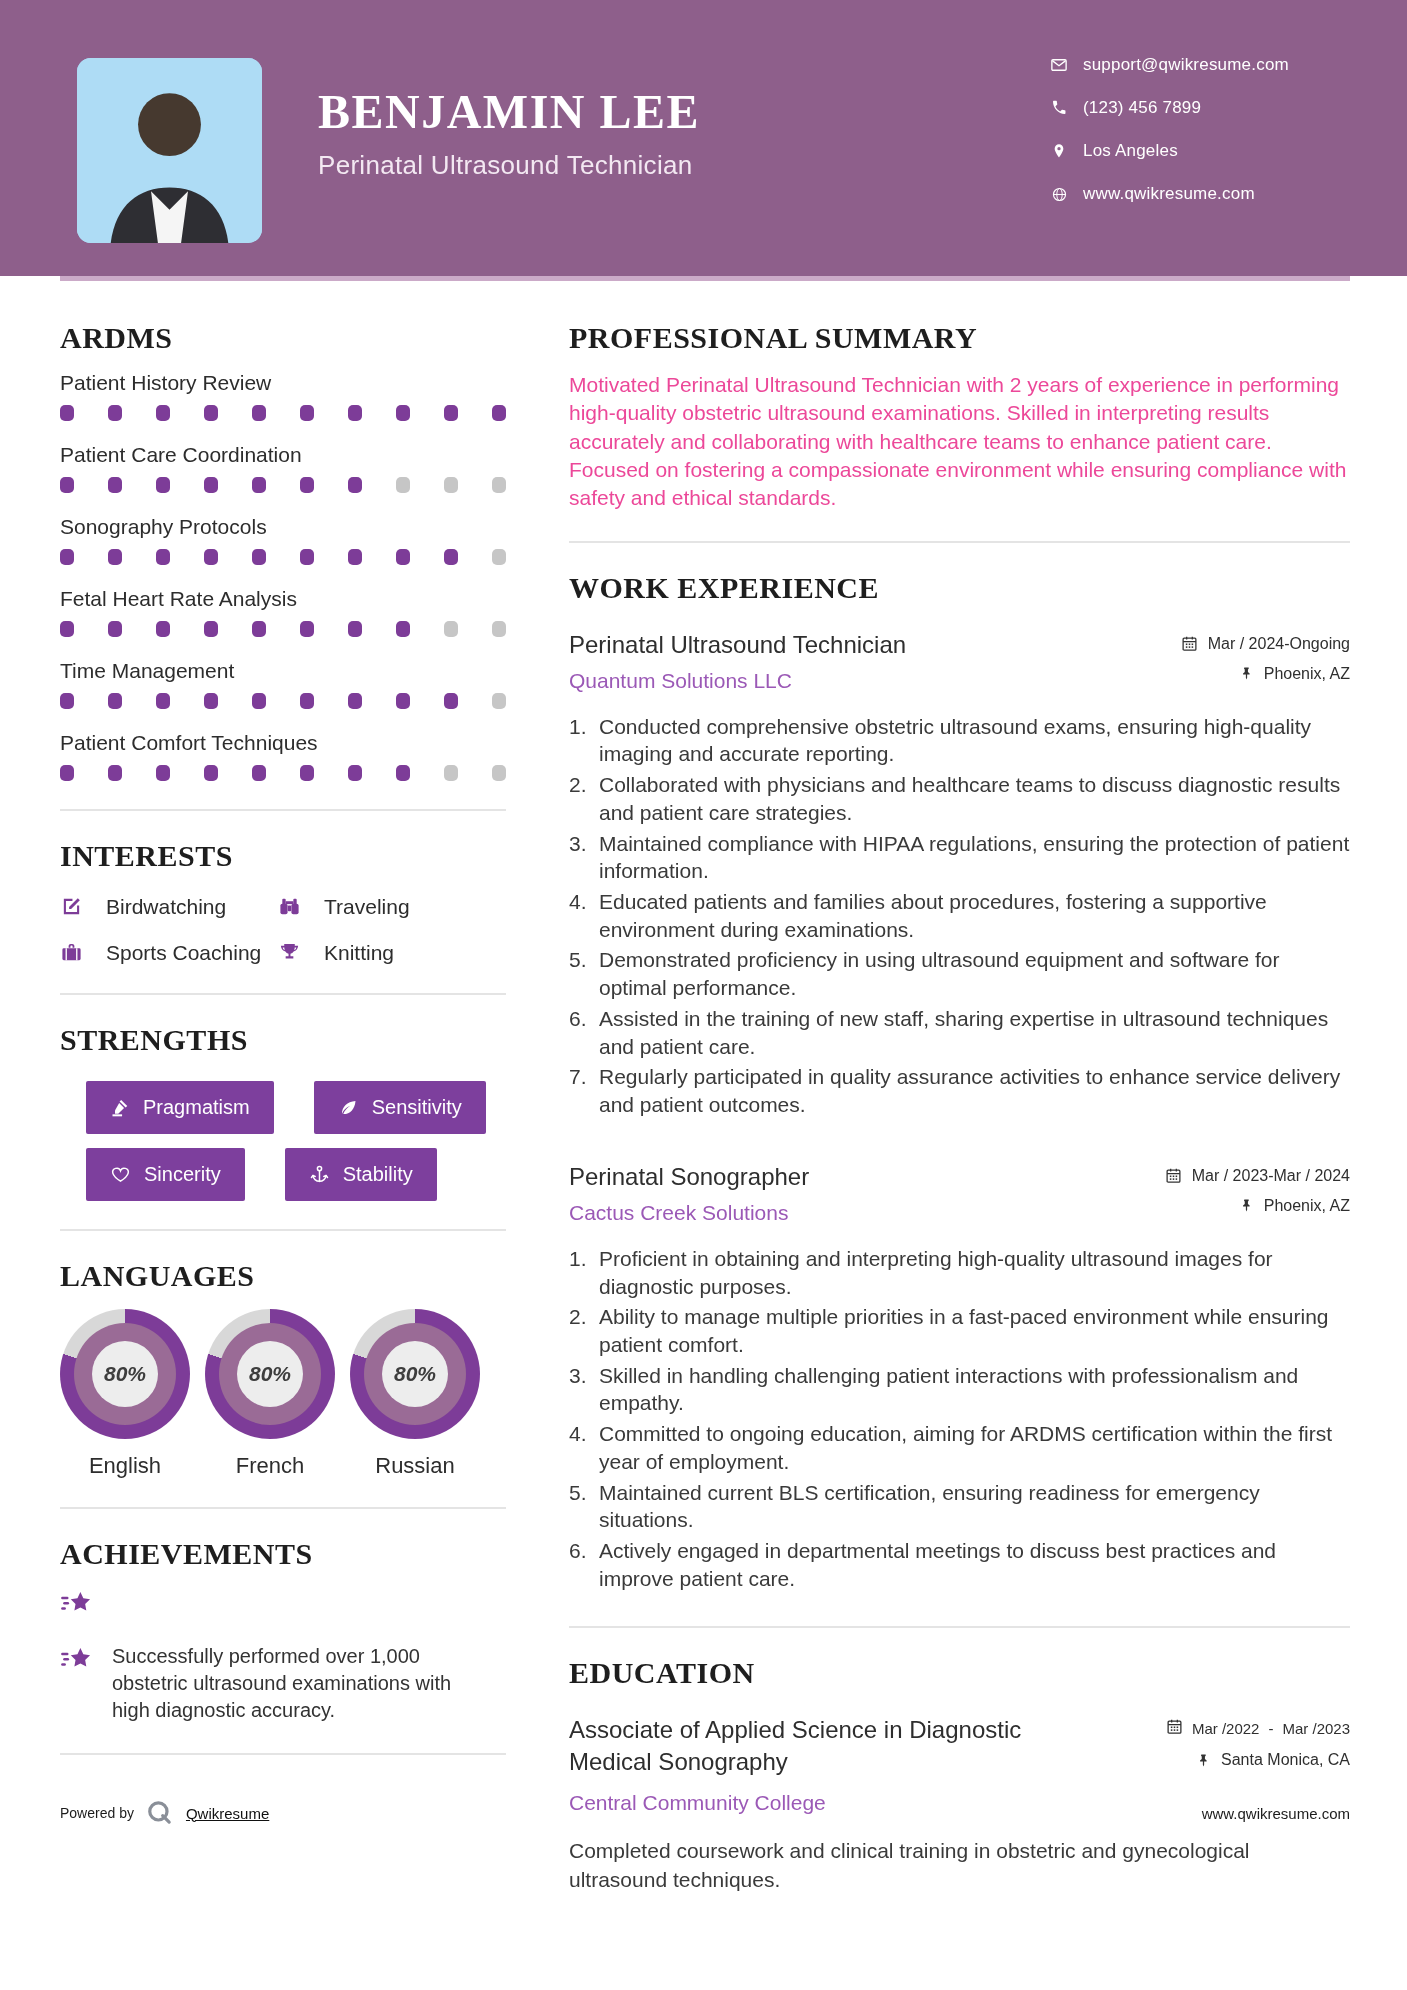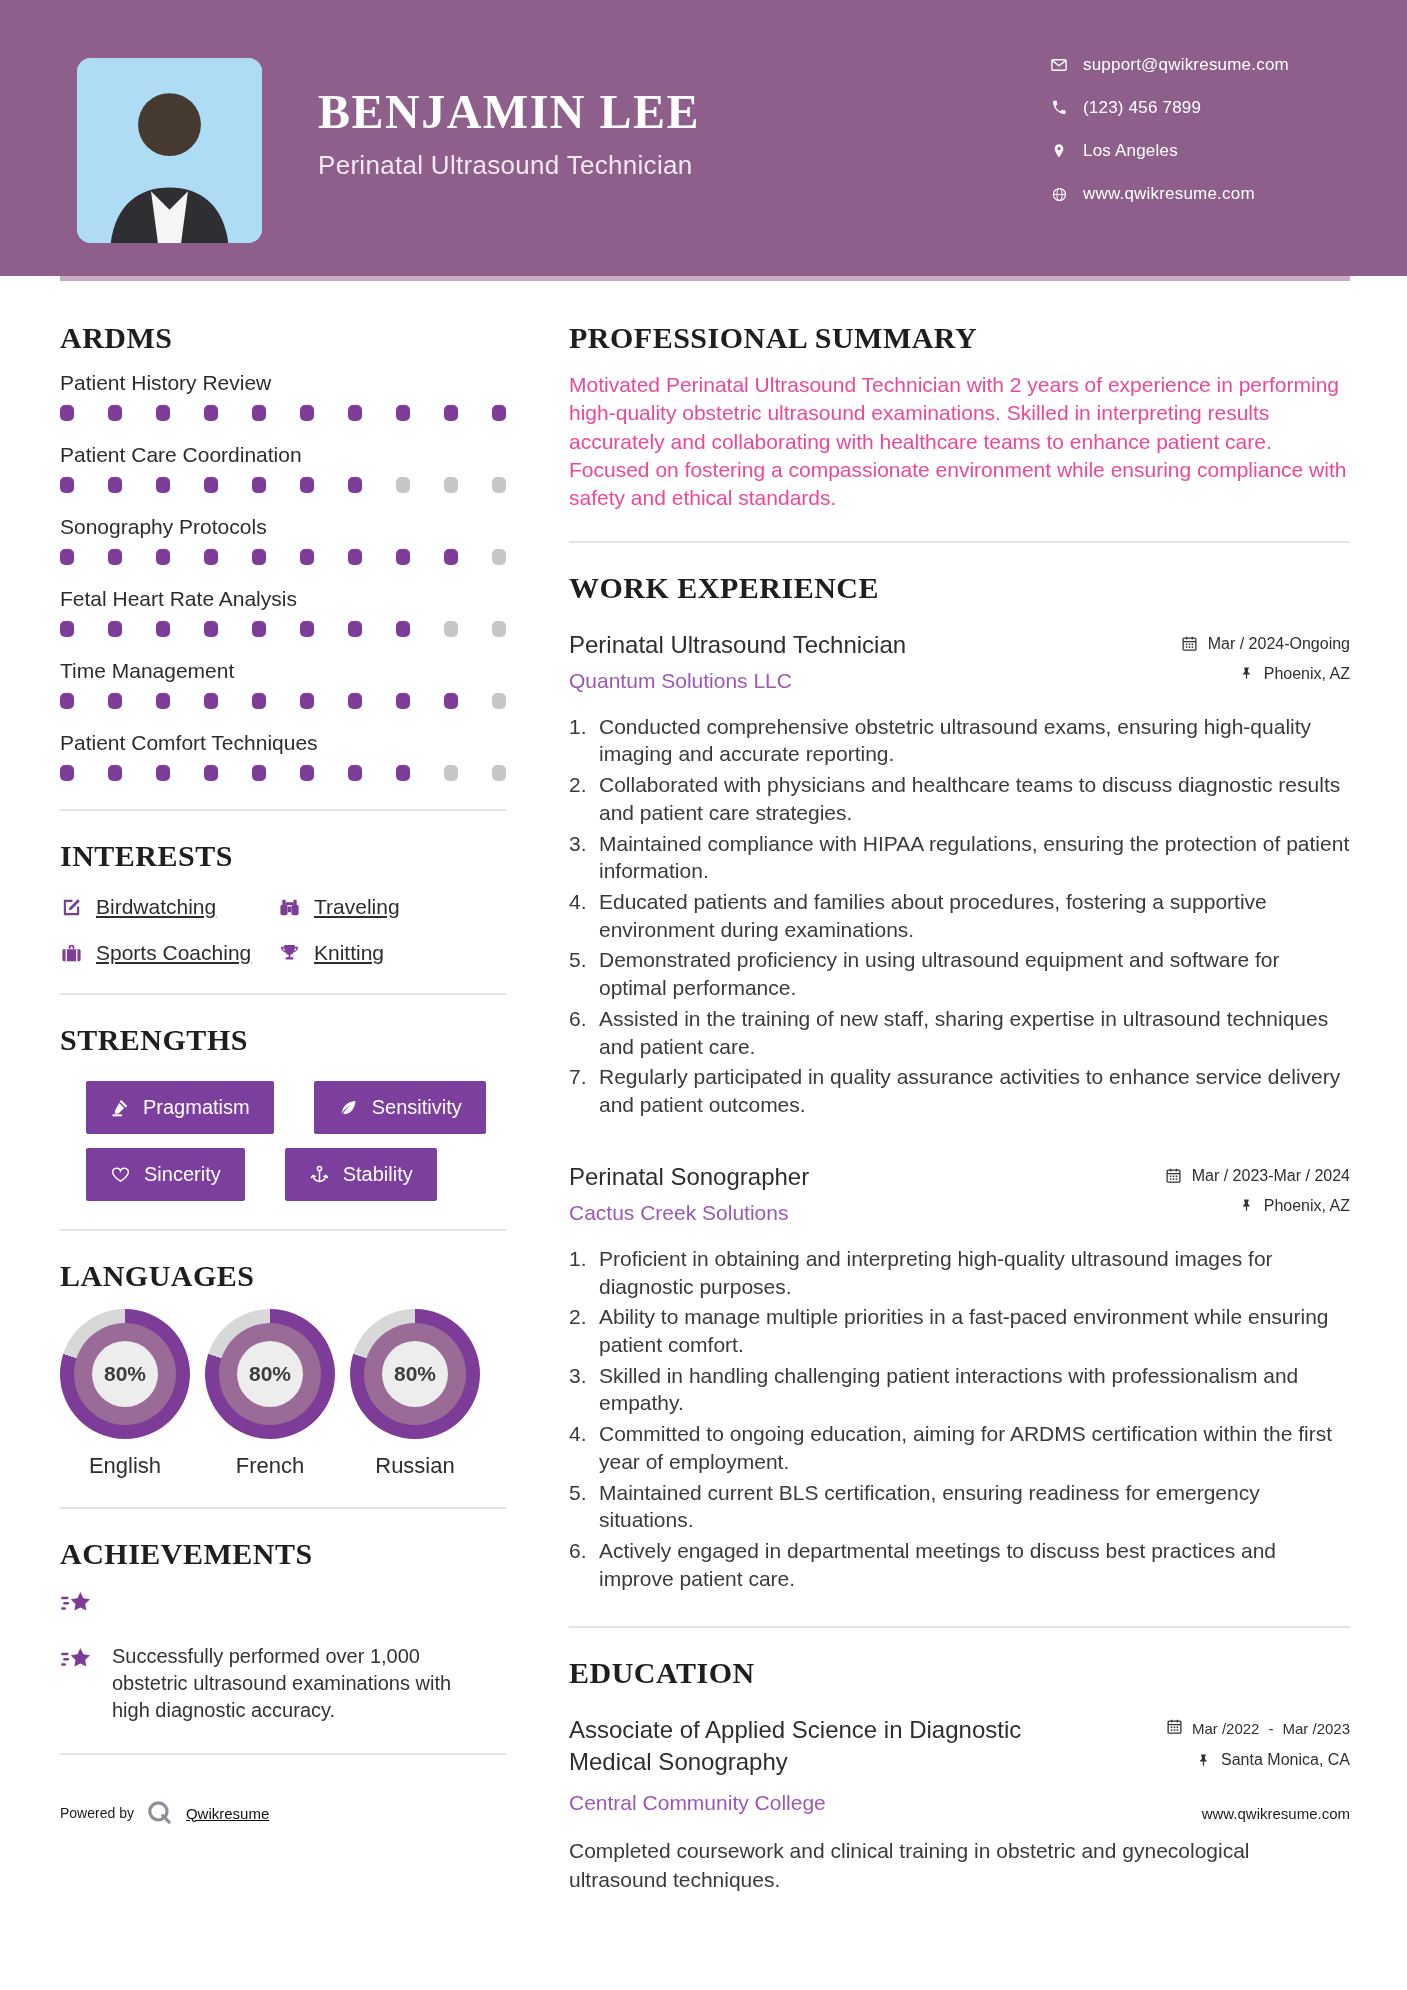--- a/index.html
+++ b/index.html
@@ -28,34 +28,34 @@
   
   .skill{margin-bottom:22px;}
   .skill-label{font-size:21px;color:#2d2d2d;margin-bottom:10px;}
   .dots{display:flex;justify-content:space-between;width:446px;}
   .dot{width:14px;height:16px;border-radius:5px;display:inline-block;}
   .dot.on{background:#7d3c98;}
   .dot.off{background:#c6c6c6;}
 
   
   .interests-grid{display:grid;grid-template-columns:218px auto;row-gap:22px;margin-top:22px;}
-  .interest{display:flex;align-items:center;gap:13px;font-size:21px;color:#2d2d2d;text-decoration:underline;}
+  .interest{display:flex;gap:23px;font-size:21px;color:#2d2d2d;}
   .interest .icn{color:#7d3c98;display:inline-flex;}
 
   
   .badges{display:flex;flex-wrap:wrap;gap:14px;margin-top:24px;}
   .badge{display:inline-flex;align-items:center;gap:13px;background:#7d3f9d;color:#fff;height:53px;padding:0 24px;border-radius:2px;font-size:20px;margin-left:26px;}
   .badge .icn{color:#fff;display:inline-flex;}
 
   
   .langs{display:flex;gap:15px;margin-top:14px;}
   .lang{width:130px;text-align:center;}
   .donut{width:130px;height:130px;border-radius:50%;margin:0 auto;display:flex;align-items:center;justify-content:center;}
   .donut-mid{width:102px;height:102px;border-radius:50%;background:#9a6b96;display:flex;align-items:center;justify-content:center;}
-  .donut-center{width:66px;height:66px;border-radius:50%;background:#ededed;display:flex;align-items:center;justify-content:center;font-size:21px;font-weight:bold;color:#3d3d3d;}
+  .donut-center{width:66px;height:66px;border-radius:50%;background:#ededed;display:flex;align-items:center;justify-content:center;font-size:21px;font-weight:bold;color:#3d3d3d;font-style:italic;}
   .lang-label{font-size:22px;color:#2d2d2d;margin-top:14px;}
 
   
   .ach-item{display:flex;gap:16px;margin-bottom:20px;}
   .ach-item .icn{color:#7d3c98;flex:0 0 36px;margin-top:2px;}
   .ach-text{font-size:20px;line-height:1.36;color:#333;max-width:345px;}
 
   
   .summary-text{font-size:21px;line-height:1.35;color:#ec4899;margin:4px 0 0 0;}
   .job{margin-top:26px;}

